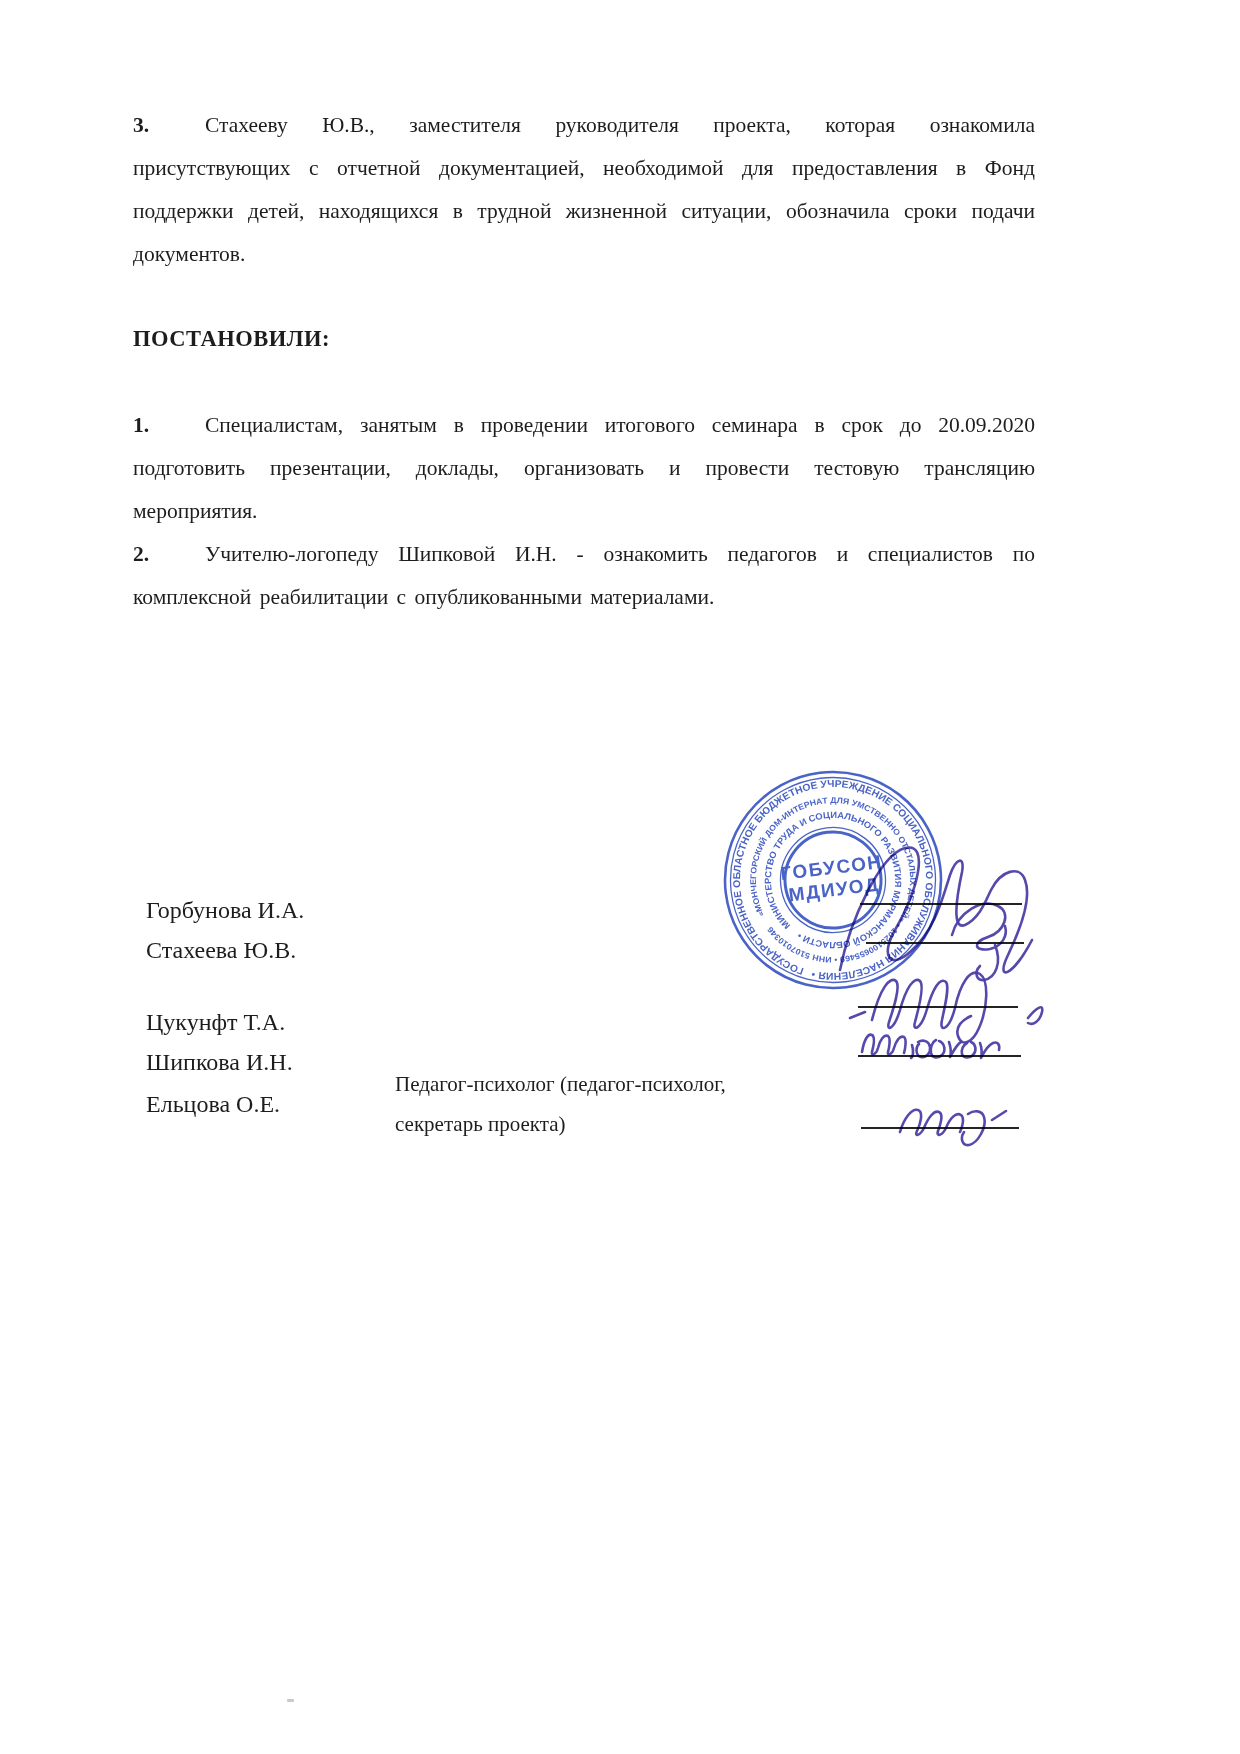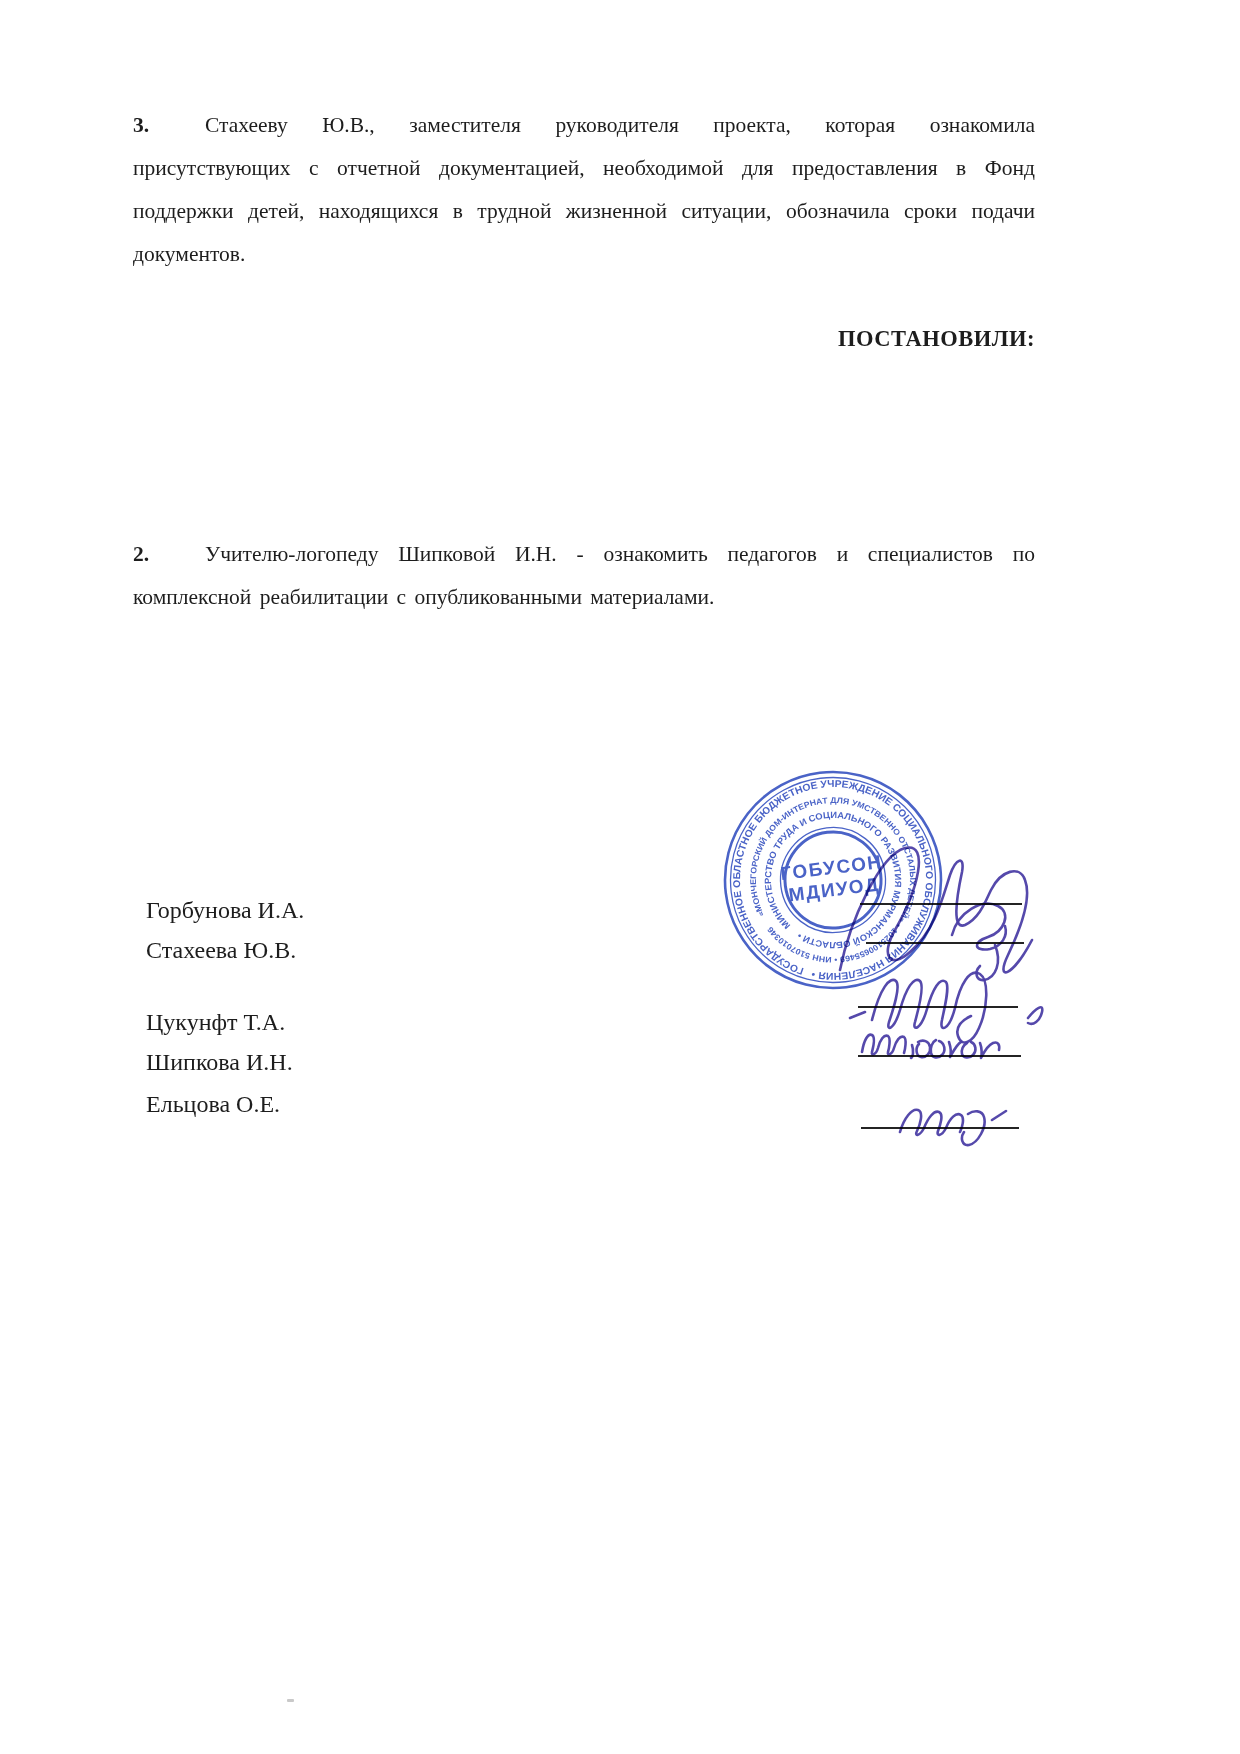--- a/index.html
+++ b/index.html
@@ -2,21 +2,21 @@
 <html><head>
 <meta charset="utf-8">
 <style>
   html,body{margin:0;padding:0;background:#e8e8e8;}
   .page{position:relative;width:1240px;height:1754px;background:#ffffff;overflow:hidden;
         font-family:"Liberation Serif","DejaVu Serif",serif;color:#1d1d1d;}
   .para{position:absolute;left:133px;width:902px;margin:0;font-size:21.5px;line-height:43px;
         text-align:justify;word-spacing:3px;}
   .num{display:inline-block;width:72px;font-weight:bold;}
   .intro .num{font-weight:bold;}
-  .heading{position:absolute;left:133px;width:902px;margin:0;text-align:right;
+  .heading{position:absolute;left:133px;width:902px;margin:0;text-align:left;
            font-size:22.5px;font-weight:bold;line-height:43px;letter-spacing:0.5px;}
   .sig-name{position:absolute;left:146px;font-size:24px;line-height:40px;white-space:pre;margin-top:20px;}
   .sig-role{position:absolute;left:395px;width:460px;font-size:21px;line-height:40px;white-space:pre-line;}
   .sig-line{position:absolute;height:0;border-top:2px solid #242424;}
   .stamp{position:absolute;left:703px;top:750px;width:260px;height:260px;
          transform:rotate(-7deg);mix-blend-mode:multiply;opacity:0.92;}
   .ring{fill:#3a55c2;font-family:"Liberation Sans",sans-serif;font-weight:bold;}
   .ctr{fill:#3a55c2;font-family:"Liberation Sans",sans-serif;font-weight:bold;
        text-anchor:middle;letter-spacing:1.5px;}
   .sigs{position:absolute;left:690px;top:740px;width:420px;height:430px;mix-blend-mode:multiply;}
@@ -25,33 +25,36 @@
 </style>
 </head>
 <body>
 
 <div class="page">
 
   <p class="para intro" style="top:104px"><span class="num">3.</span><span>Стахееву Ю.В., заместителя руководителя проекта, которая ознакомила присутствующих с отчетной документацией, необходимой для предоставления в Фонд поддержки детей, находящихся в трудной жизненной ситуации, обозначила сроки подачи документов.</span></p>
 
   <h2 class="heading" style="top:317px">ПОСТАНОВИЛИ:</h2>
 
+  <p class="para" style="top:404px"><span class="num">1.</span><span>Специалистам, занятым в проведении итогового семинара в срок до 20.09.2020 подготовить презентации, доклады, организовать и провести тестовую трансляцию мероприятия.</span></p>
 
   <p class="para" style="top:533px"><span class="num">2.</span><span>Учителю-логопеду Шипковой И.Н. - ознакомить педагогов и специалистов по комплексной реабилитации с опубликованными материалами.</span></p>
 
 
   <div class="sig-name" style="top:870px">Горбунова И.А.</div>
 
   <div class="sig-name" style="top:910px">Стахеева Ю.В.</div>
 
   <div class="sig-name" style="top:982px">Цукунфт Т.А.</div>
 
   <div class="sig-name" style="top:1022px">Шипкова И.Н.</div>
 
   <div class="sig-name" style="top:1064px">Ельцова О.Е.</div>
+  <div class="sig-role" style="top:1064px">Педагог-психолог (педагог-психолог,
+секретарь проекта)</div>
 
   <div class="sig-line" style="left:860px;top:903px;width:162px"></div>
   <div class="sig-line" style="left:866px;top:942px;width:158px"></div>
   <div class="sig-line" style="left:858px;top:1006px;width:160px"></div>
   <div class="sig-line" style="left:858px;top:1055px;width:163px"></div>
   <div class="sig-line" style="left:861px;top:1127px;width:158px"></div>
 
   <div class="stamp">
     <svg width="260" height="260" viewBox="0 0 260 260">
       <g fill="none" stroke="#3a55c2">

